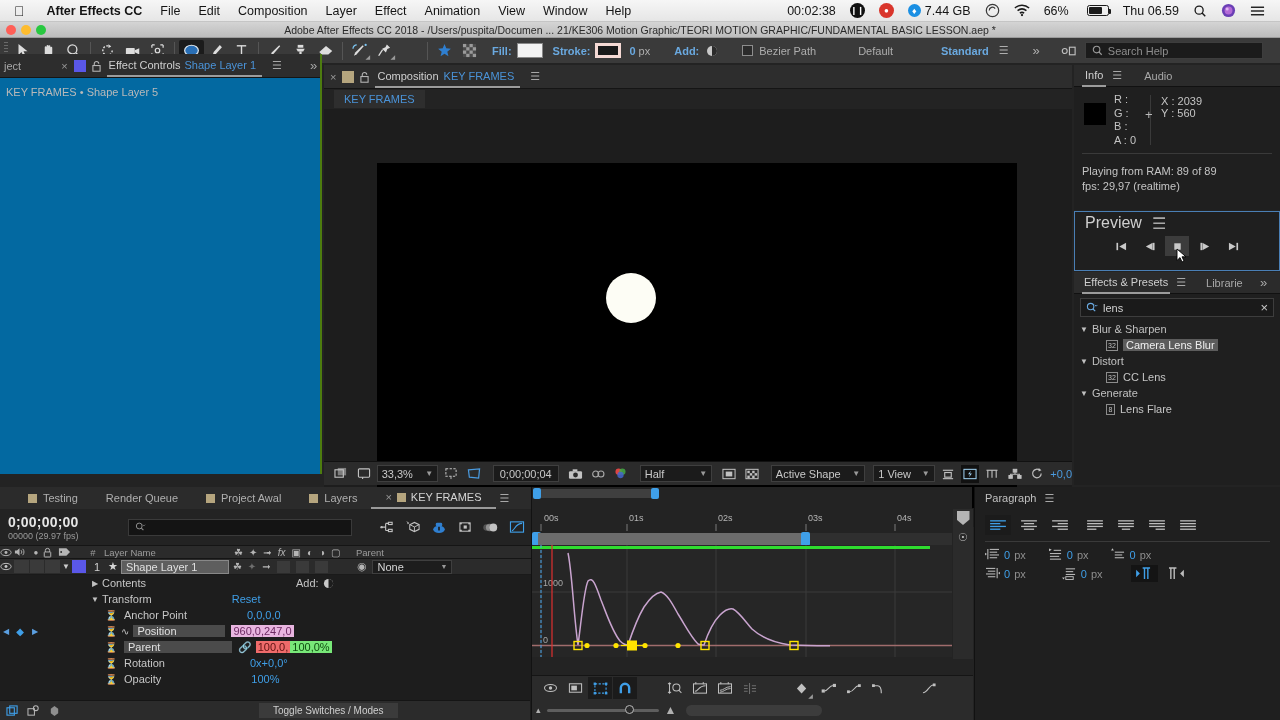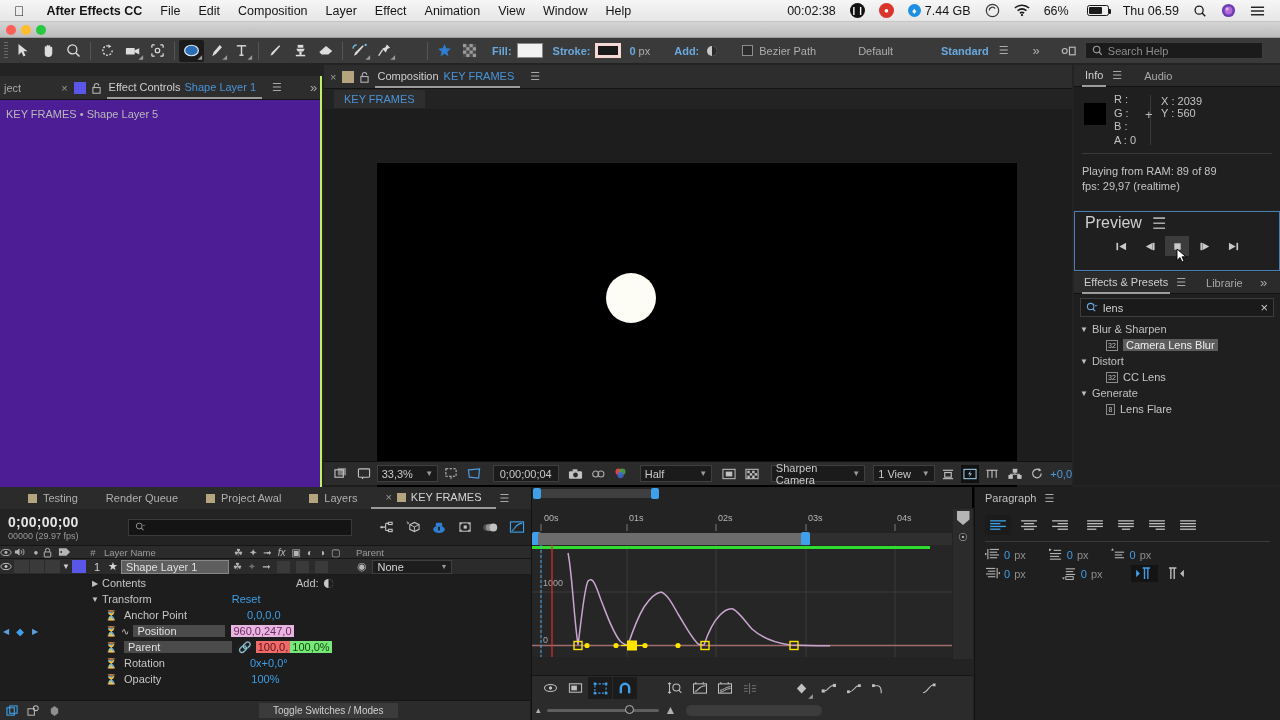--- a/index.html
+++ b/index.html
@@ -81,21 +81,21 @@
   
   .panel { position: absolute; background: #1f1f1f; }
   .panelhdr {
     height: 22px; background: #2b2b2b; display: flex; align-items: center;
     font-size: 11px; color: #b4b4b4; border-bottom: 1px solid #111;
   }
   .tabact { color: #cfcfcf; border-bottom: 2px solid #9c9c9c; height: 22px; display:flex; align-items:center; padding: 0 6px; }
   .bluetxt { color: #4a93d8; }
 
   
-  #effectControls { left: 0; top: 76px; width: 322px; height: 420px; background: #4c1d95; border-right: 2px solid #bef264; }
+  #effectControls { left: 0; top: 54px; width: 322px; height: 420px; background: #0369a1; border-right: 2px solid #4d7c0f; }
   #effectControls .hdr { height: 24px; background: #2d2d2d; display:flex; align-items:center; font-size: 11px; color:#b0b0b0; gap:6px; padding-left:4px; border-bottom:1px solid #151515;}
   .ec-sub { font-size: 11px; color: #b9b9b9; padding: 8px 0 0 6px; }
 
   
   #compPanel { left: 324px; top: 65px; width: 748px; height: 420px; background: #1d1d1d; }
   #compHdr { height: 24px; background: #2d2d2d; display:flex; align-items:center; font-size:11px; color:#b0b0b0; gap:6px; padding-left:6px; border-bottom:1px solid #151515;}
   #compTabRow { height: 20px; background: #232323; display:flex; align-items:center; padding-left:10px; }
   .comptab { background: #2e2e2e; color:#4a93d8; font-size:11px; padding: 3px 10px; }
   #compStage { position:absolute; left:0; top:44px; width:748px; height:418px; background:#1d1d1d; }
   #canvasArea { position:absolute; left: 53px; top: 54px; width: 640px; height: 345px; background: #000; }
@@ -248,20 +248,21 @@
       </span>
     </div>
   </div>
 
   <div class="titlebar">
     <div class="tl-dots">
       <span class="d-red"></span>
       <span class="d-yel"></span>
       <span class="d-grn"></span>
     </div>
+    <span>Adobe After Effects CC 2018 - /Users/puspita/Documen ... 21/KE306 Motion Graphic/TEORI MOTION GRAPHIC/FUNDAMENTAL BASIC LESSON.aep *</span>
   </div>
 
   <div class="toolbar">
     <span class="grip"></span>
 
     <span class="tool">
       <svg width="13" height="15" viewBox="0 0 12 15" class="svgw">
           <path d="M1 1 L1 12 L4 9 L6 13.5 L8 12.6 L6 8.3 L10 8.3 Z" fill="#ddd"></path>
         </svg>
     </span>
@@ -533,21 +534,21 @@
               <rect x="2.5" y="2.5" width="2.6" height="2.6"></rect>
               <rect x="7.7" y="2.5" width="2.6" height="2.6"></rect>
               <rect x="5.1" y="5.1" width="2.6" height="2.6"></rect>
               <rect x="10.3" y="5.1" width="2.6" height="2.6"></rect>
               <rect x="2.5" y="7.7" width="2.6" height="2.6"></rect>
               <rect x="7.7" y="7.7" width="2.6" height="2.6"></rect>
             </g>
           </svg>
       </span>
       <span class="cf-drop" style="width:102px;justify-content:space-between;margin-left:6px">
-        <span>Sharpen Camera</span>
+        <span>Active Shape</span>
         <span style="font-size:8px;color:#9a9a9a">▼</span>
       </span>
       <span class="cf-drop" style="width:66px;justify-content:space-between;margin-left:4px">
         <span>1 View</span>
         <span style="font-size:8px;color:#9a9a9a">▼</span>
       </span>
       <span class="cf-ic">
         <svg width="14" height="12" viewBox="0 0 15 12" class="svgw">
             <g stroke="#c0c0c0" stroke-width="1.2" fill="none">
               <line x1="2" y1="2" x2="13" y2="2"></line>

